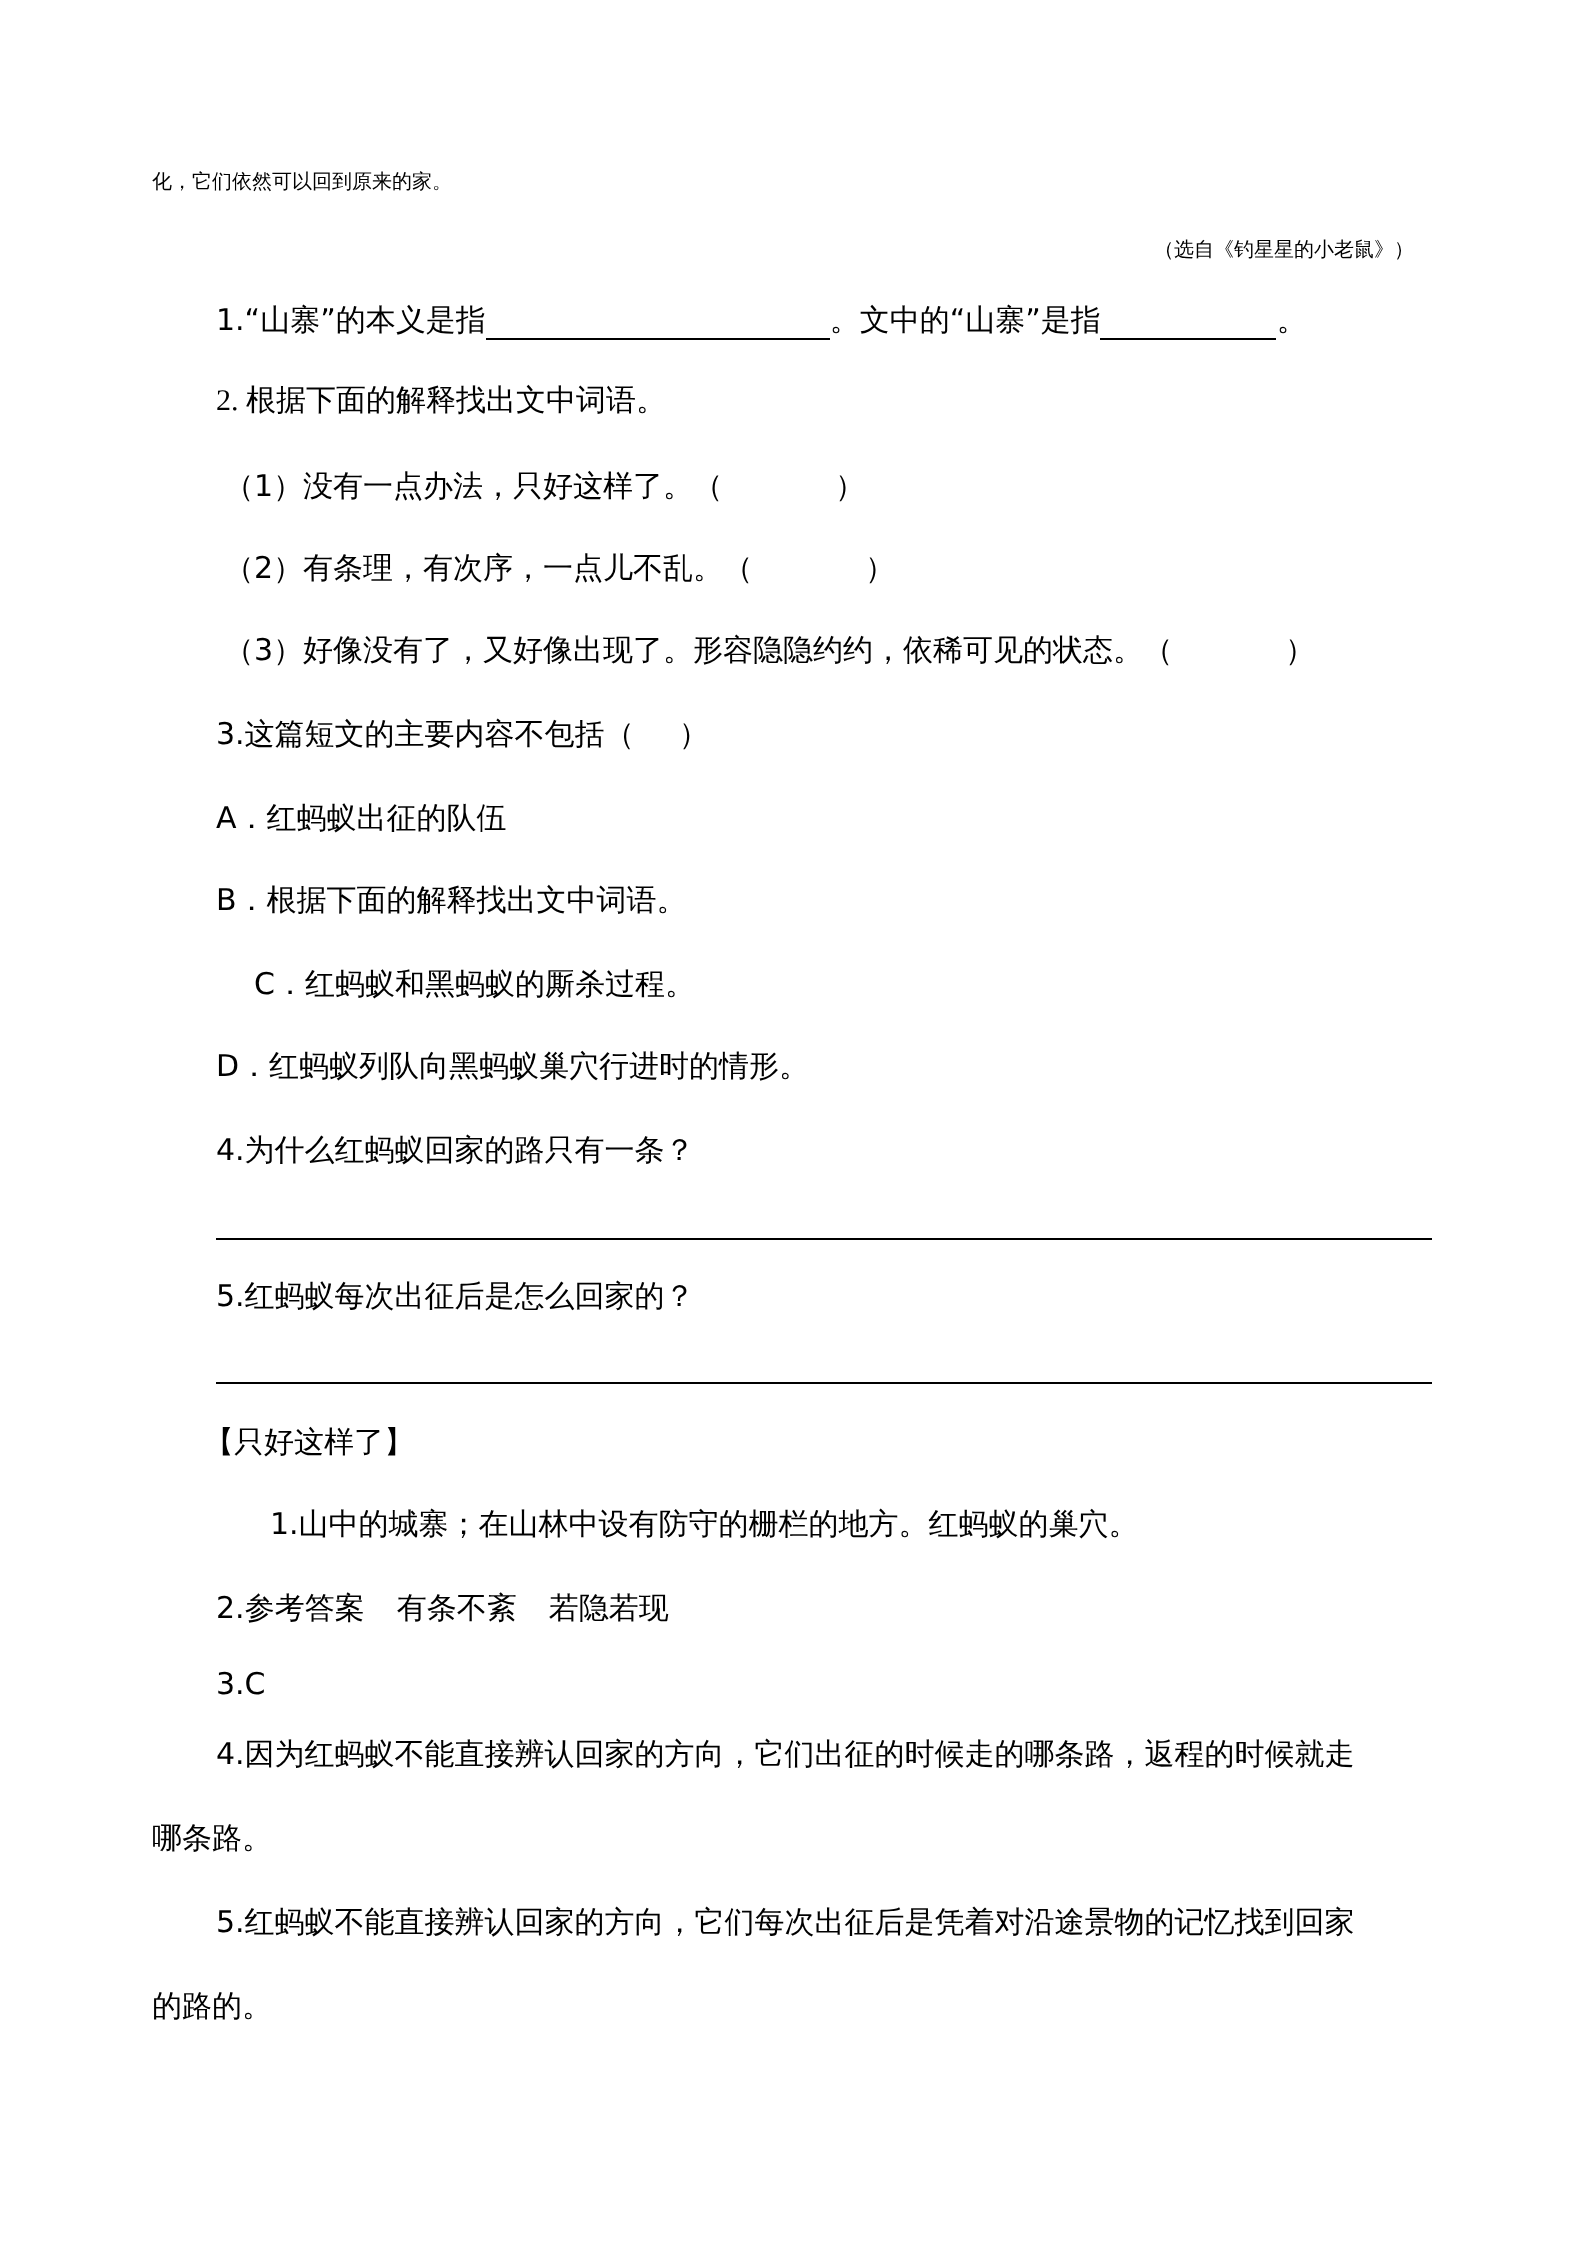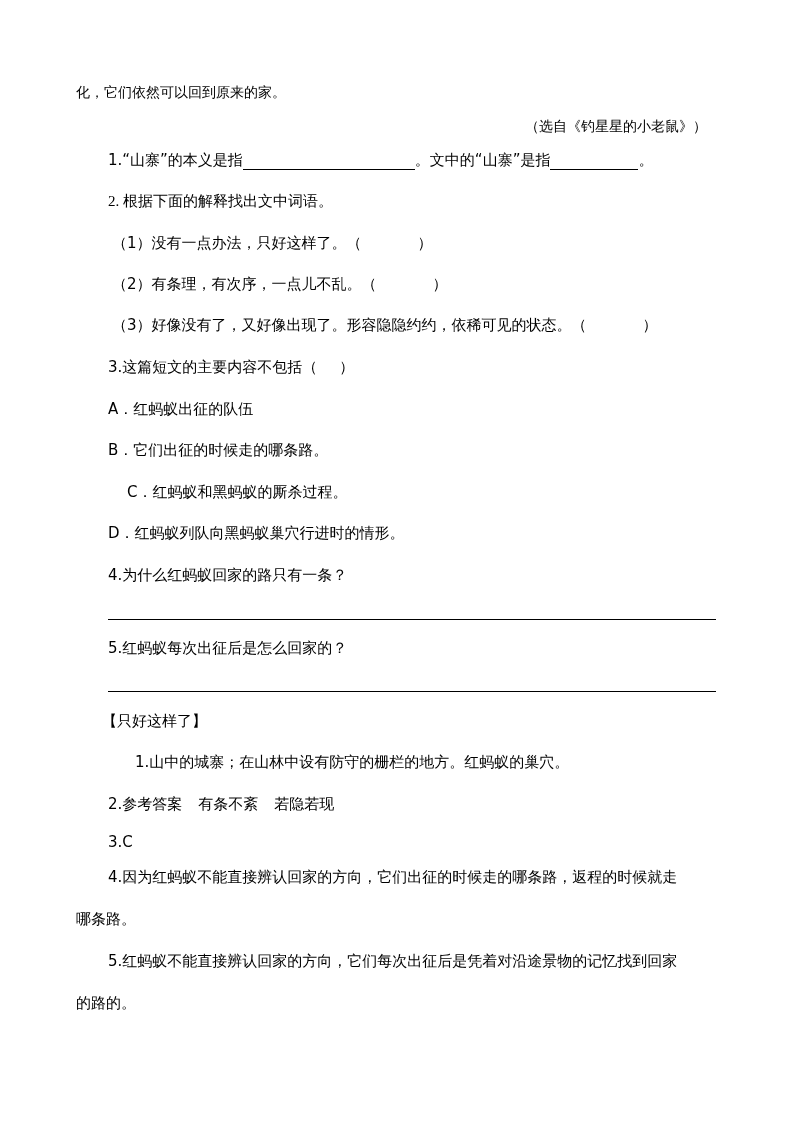--- a/index.html
+++ b/index.html
@@ -16,21 +16,21 @@
       color: #000;
       font-size: 15px;
     }
     .line {
       position: absolute;
       white-space: nowrap;
       line-height: 20px;
     }
     .serif {
       font-family: "DejaVu Serif", serif;
-      font-size: 14px;
+      font-size: 10px;
     }
     .blank {
       display: inline-block;
       border-bottom: 1px solid #000;
       height: 16px;
       vertical-align: bottom;
     }
     .paren-gap {
       display: inline-block;
     }
@@ -68,21 +68,21 @@
 
 <div class="line" style="left:112px; top:315px;">
   <span>（3）</span><span>好像没有了，又好像出现了。形容隐隐约约，依稀可见的状态。（</span><span class="paren-gap" style="width:56px;"></span><span>）</span>
 </div>
 
 <div class="line" style="left:108px; top:357px;">
   <span>3.这篇短文的主要内容不包括（</span><span class="paren-gap" style="width:22px;"></span><span>）</span>
 </div>
 
 <div class="line" style="left:108px; top:399px;">A．红蚂蚁出征的队伍</div>
-<div class="line" style="left:108px; top:440px;">B．它们出征的时候走的哪条路。</div>
+<div class="line" style="left:108px; top:440px;">B．根据下面的解释找出文中词语。</div>
 <div class="line" style="left:104px; top:482px;margin-left:23px;">C．红蚂蚁和黑蚂蚁的厮杀过程。</div>
 <div class="line" style="left:108px; top:523px;">D．红蚂蚁列队向黑蚂蚁巢穴行进时的情形。</div>
 
 <div class="line" style="left:108px; top:565px;">4.为什么红蚂蚁回家的路只有一条？</div>
 <div class="answer-line" style="top:619px;"></div>
 
 <div class="line" style="left:108px; top:638px;">5.红蚂蚁每次出征后是怎么回家的？</div>
 <div class="answer-line" style="top:691px;"></div>
 
 <div class="line" style="left:102px; top:711px;">【只好这样了】</div>

